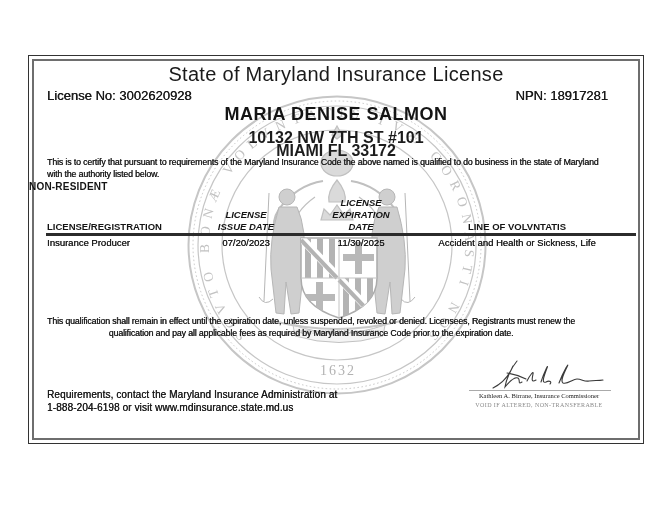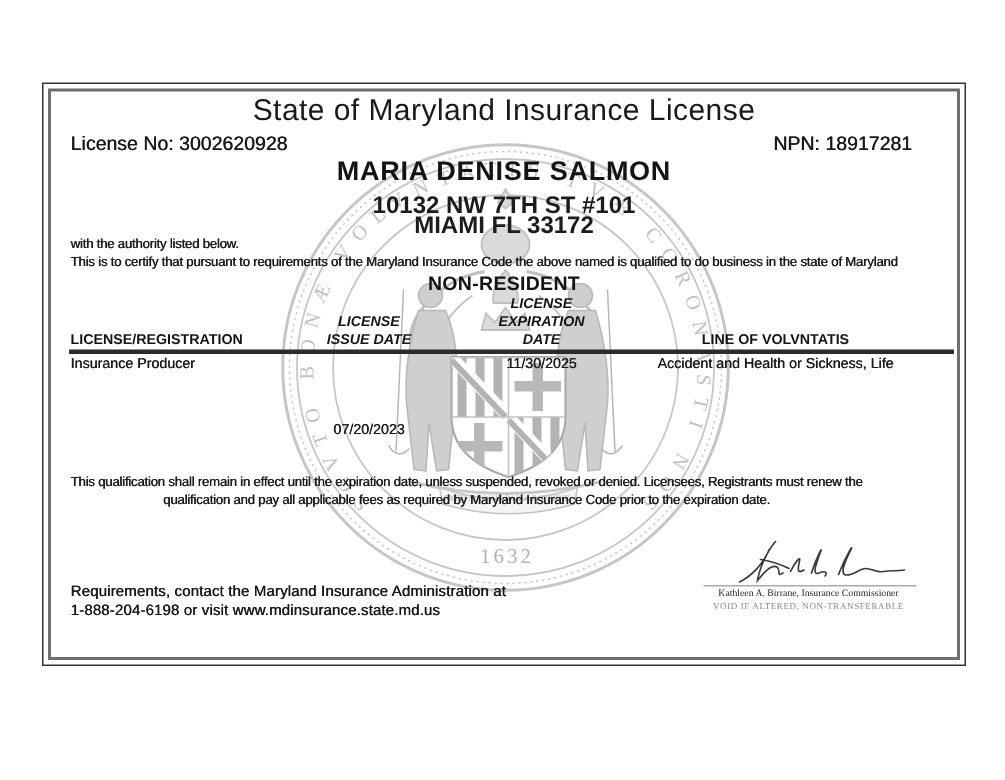--- a/index.html
+++ b/index.html
@@ -9,31 +9,31 @@
   .page-inner{position:absolute;left:3px;top:3px;right:3px;bottom:3px;border:2px solid #6e6e6e;}
   .content{position:absolute;left:0;top:0;right:0;bottom:0;z-index:1;}
   .seal-wrap{position:absolute;left:148px;top:29px;width:320px;height:320px;z-index:0;}
   .title{left:0;right:0;top:7px;text-align:center;font-size:20px;letter-spacing:.3px;color:#1a1a1a;}
   .idrow{left:18px;right:35px;top:32px;display:flex;justify-content:space-between;font-size:13px;color:#1a1a1a;text-shadow:.3px 0 0 currentColor;gap:23px;}
   .holder-name{left:0;right:0;top:48px;text-align:center;font-size:18px;font-weight:bold;letter-spacing:.5px;color:#141414;}
   .addr{left:0;right:0;text-align:center;font-size:16px;font-weight:bold;color:#1c1c1c;}
   .addr1{top:73px;} .addr2{top:86px;}
   .para{left:18px;font-size:8.8px;letter-spacing:-.15px;line-height:11.5px;white-space:nowrap;color:#1c1c1c;text-shadow:.3px 0 0 currentColor;}
   .certify{top:101px;} .qualify{top:260px;text-align:center;}
-  .resident{left:0;right:0;top:125px;text-align:center;font-size:13px;font-weight:bold;letter-spacing:.2px;color:#141414;}
+  .resident{left:0;right:0;top:125px;text-align:left;font-size:10px;font-weight:bold;letter-spacing:.2px;color:#141414;}
   .th{font-size:9.5px;font-weight:bold;line-height:12px;color:#141414;white-space:nowrap;}
   .col-c{text-align:center;font-style:italic;}
   .t-col1{left:18px;top:165px;width:200px;}
   .t-col2{left:162px;top:153px;width:110px;}
   .t-col3{left:277px;top:141px;width:110px;}
   .t-col4{left:378px;top:165px;width:220px;text-align:center;}
   .t-rule{left:17px;top:177px;width:590px;height:2.5px;background:#2b2b2b;}
   .td{top:181px;font-size:9.5px;color:#1c1c1c;white-space:nowrap;text-shadow:.25px 0 0 currentColor;}
   .r-col1{left:18px;width:160px;}
-  .r-col2{left:162px;width:110px;text-align:center;margin-top:44px;}
+  .r-col2{left:162px;width:110px;text-align:center;}
   .r-col3{left:277px;width:110px;text-align:center;}
   .r-col4{left:378px;width:220px;text-align:center;}
   .footer{left:18px;top:333px;font-size:10px;line-height:12.5px;letter-spacing:.1px;color:#1a1a1a;text-shadow:.3px 0 0 currentColor;white-space:nowrap;}
   .sig-svg{left:450px;top:302px;width:130px;height:34px;}
   .sig-line{left:440px;top:334px;width:142px;height:1px;background:#aaa;}
   .sig-name{left:425px;top:336px;width:170px;text-align:center;font-family:"Liberation Serif",serif;font-size:6.5px;color:#222;white-space:nowrap;}
   .sig-void{left:425px;top:346px;width:170px;text-align:center;font-family:"Liberation Serif",serif;font-size:6px;letter-spacing:.4px;color:#8a8a8a;white-space:nowrap;}
 </style>
 </head>
 <body>
@@ -119,22 +119,22 @@
         <span>NPN:</span>
         <span>18917281</span>
       </div>
     </div>
 
     <div class="abs holder-name">MARIA DENISE SALMON</div>
     <div class="abs addr addr1">10132 NW 7TH ST #101</div>
     <div class="abs addr addr2">MIAMI FL 33172</div>
 
     <div class="abs para certify">
+      <div>This is to certify that pursuant to requirements of the Maryland Insurance Code the above named is qualified to do business in the state of Maryland</div>
       <div>with the authority listed below.</div>
-      <div>This is to certify that pursuant to requirements of the Maryland Insurance Code the above named is qualified to do business in the state of Maryland</div>
     </div>
 
     <div class="abs resident">NON-RESIDENT</div>
 
     <div class="abs th t-col1">
       <div>LICENSE/REGISTRATION</div>
     </div>
     <div class="abs th t-col2 col-c">
       <div>LICENSE</div>
       <div>ISSUE DATE</div>

